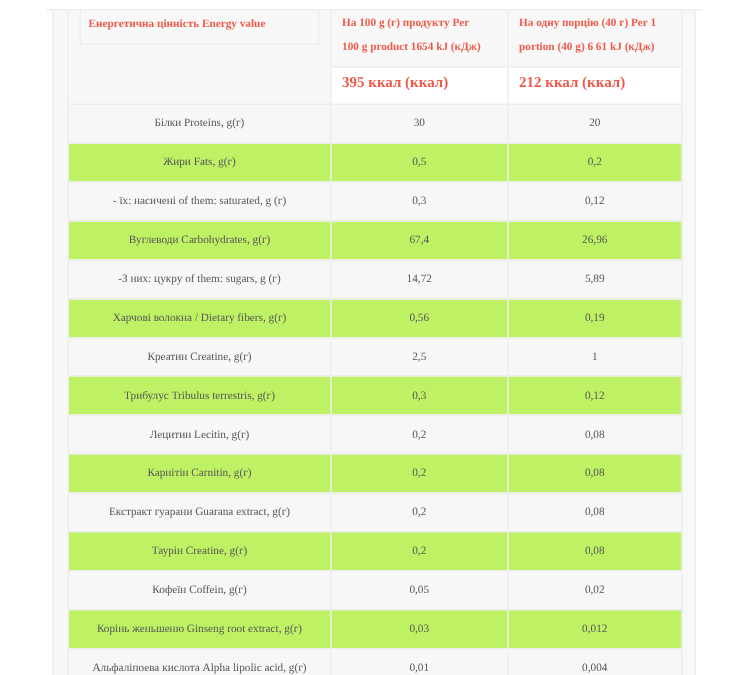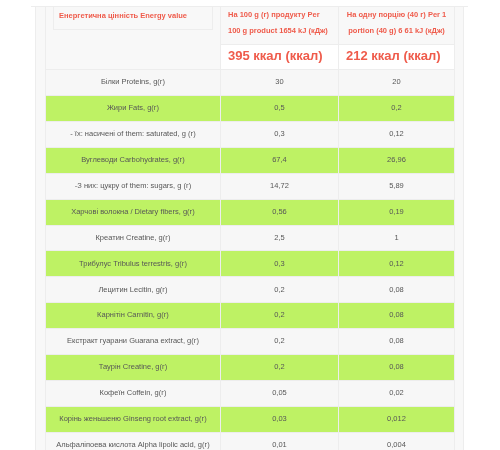--- a/index.html
+++ b/index.html
@@ -27,56 +27,56 @@
     border-top: 1px solid #ededed;
     border-left: 1px solid #ededed;
     border-right: 1px solid #ededed;
     background: #f8f8f8;
     box-sizing: border-box;
   }
 
   .inner-wrap { position: absolute; left: 9px; top: -1px; width: 409px; }
 
   table.nutri { border-collapse: collapse; width: 409px; table-layout: fixed; }
-  table.nutri td { border: 1px solid #ededed; box-sizing: border-box; vertical-align: middle; }
+  table.nutri td { border: 1px solid #ededed; box-sizing: border-box; vertical-align: middle; font-family: Liberation Serif, serif; }
 
   .c1 { width: 175px; }
   .c2 { width: 118px; }
   .c3 { width: 116px; }
 
   .hdr-cell {
     color: #ef5b4b;
     font-size: 7.5px;
     line-height: 15.6px;
     font-weight: 700;
     padding: 0 7px 6px 7px;
     height: 34px;
     vertical-align: top;
     background: #f8f8f8;
   }
   .hdr-left   { text-align: left; }
-  .hdr-center { text-align: center; margin-top: 19px; }
+  .hdr-center { text-align: left; margin-top: 19px; }
 
   
   table.nutri td.hdr-col1 {
     padding: 0; vertical-align: top; background: #f8f8f8;
     border-left: 1px solid #ededed; border-top: 0; border-right: 0; border-bottom: 0;
   }
   table.inner1 {
     border-collapse: collapse; width: 160px; table-layout: fixed;
     margin-left: 7px; margin-top: -1px;
   }
   table.inner1 td {
     border: 1px solid #ededed;
     color: #ef5b4b; font-size: 7.5px; line-height: 15.6px; font-weight: 700;
     padding: 1px 7px 6px 5px; height: 14px; vertical-align: top; background: #f8f8f8;
   }
 
   .kcal {
-    color: #ef5b4b; font-size: 13px; font-weight: 700;
+    color: #ef5b4b; font-size: 10px; font-weight: 700;
     padding: 0 7px 3px 7px; height: 25px; background: #ffffff;
   }
 
   .data-cell { color: #575757; font-size: 7.5px; padding: 0 7px 1.5px 7px; height: 25.9px; text-align: center; }
   tr.odd  td { background: #f7f7f7; }
   tr.even td { background: #bef264; }
 </style>
 </head>
 <body>
 

